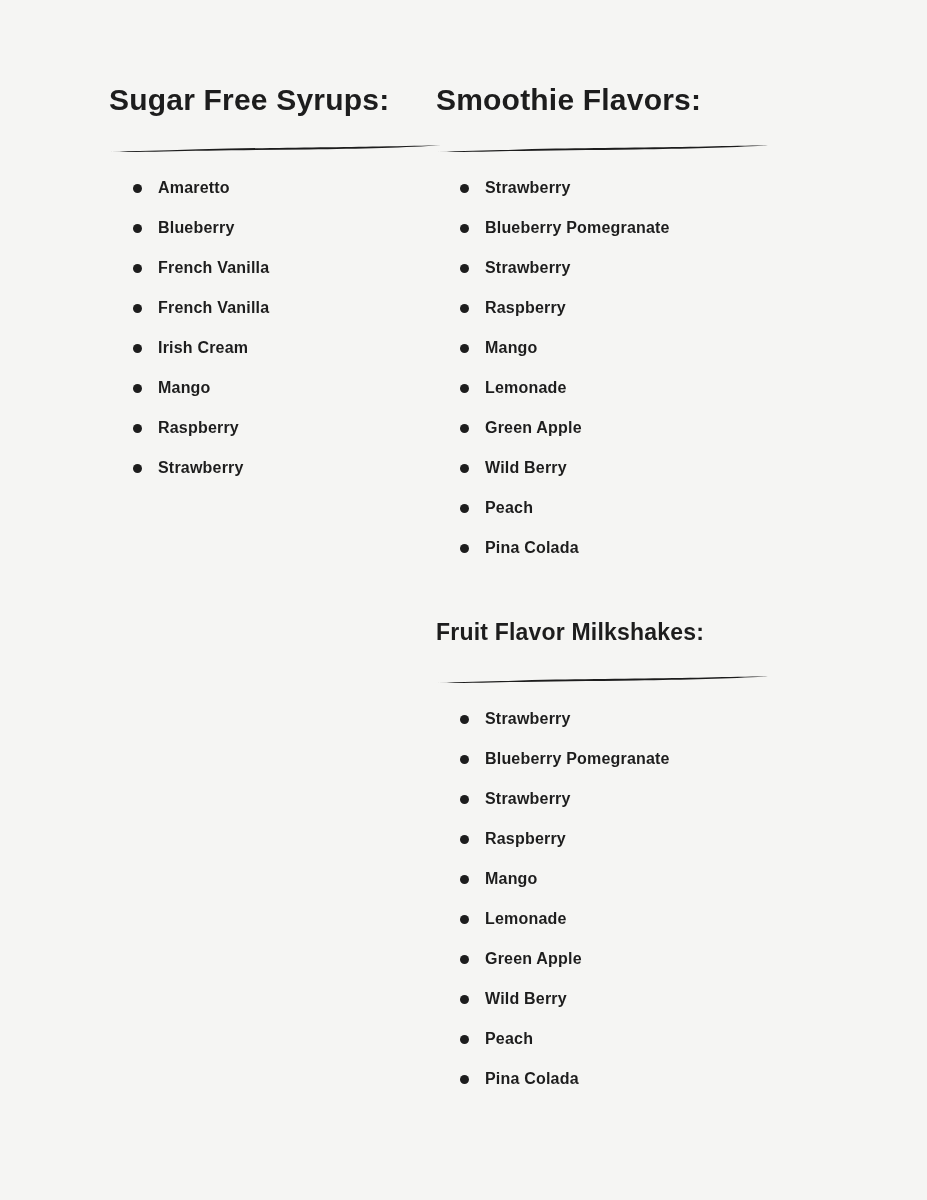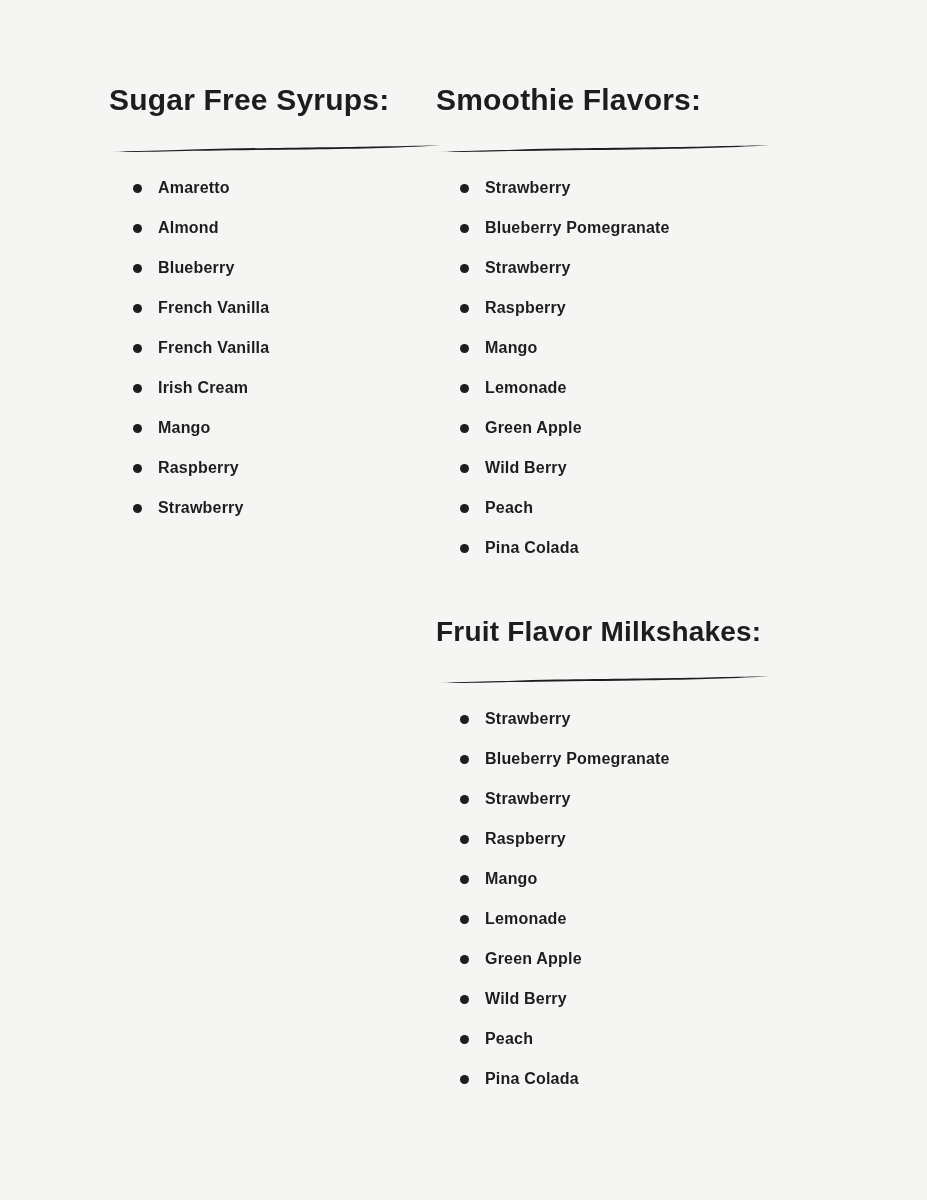--- a/index.html
+++ b/index.html
@@ -26,21 +26,21 @@
 
   .section-title {
     margin: 0;
     font-size: 30px;
     line-height: 36px;
     font-weight: 700;
     letter-spacing: 0.2px;
     color: #1d1d1d;
     white-space: nowrap;
   }
-  .section-title.compact { font-size: 28px; line-height: 34px; }
+  .section-title.compact { font-size: 23px; line-height: 34px; }
 
   .underline {
     display: block;
     margin-top: 24px;
     width: 334px;
     height: 12px;
   }
   .underline path { fill: #1d1d1d; }
 
   ul.flavor-list {
@@ -75,24 +75,20 @@
     <svg class="underline" viewBox="0 0 334 12" preserveAspectRatio="none" aria-hidden="true">
       <path d="M2 9.5 C40 9.2 80 7.4 120 6.6 C170 5.6 230 5.2 270 4.4 C295 4 318 3.6 332 3.2 C300 5.4 250 6.8 200 7.4 C150 8 95 8.6 55 9.4 C35 9.8 12 10.2 2 9.5 Z"></path>
     </svg>
     <ul class="flavor-list">
         <li>
           <span class="bullet"></span>
           <span>Amaretto</span>
         </li>
         <li>
           <span class="bullet"></span>
-          <span>Almond</span>
-        </li>
-        <li>
-          <span class="bullet"></span>
           <span>Blueberry</span>
         </li>
         <li>
           <span class="bullet"></span>
           <span>French Vanilla</span>
         </li>
         <li>
           <span class="bullet"></span>
           <span>French Vanilla</span>
         </li>

